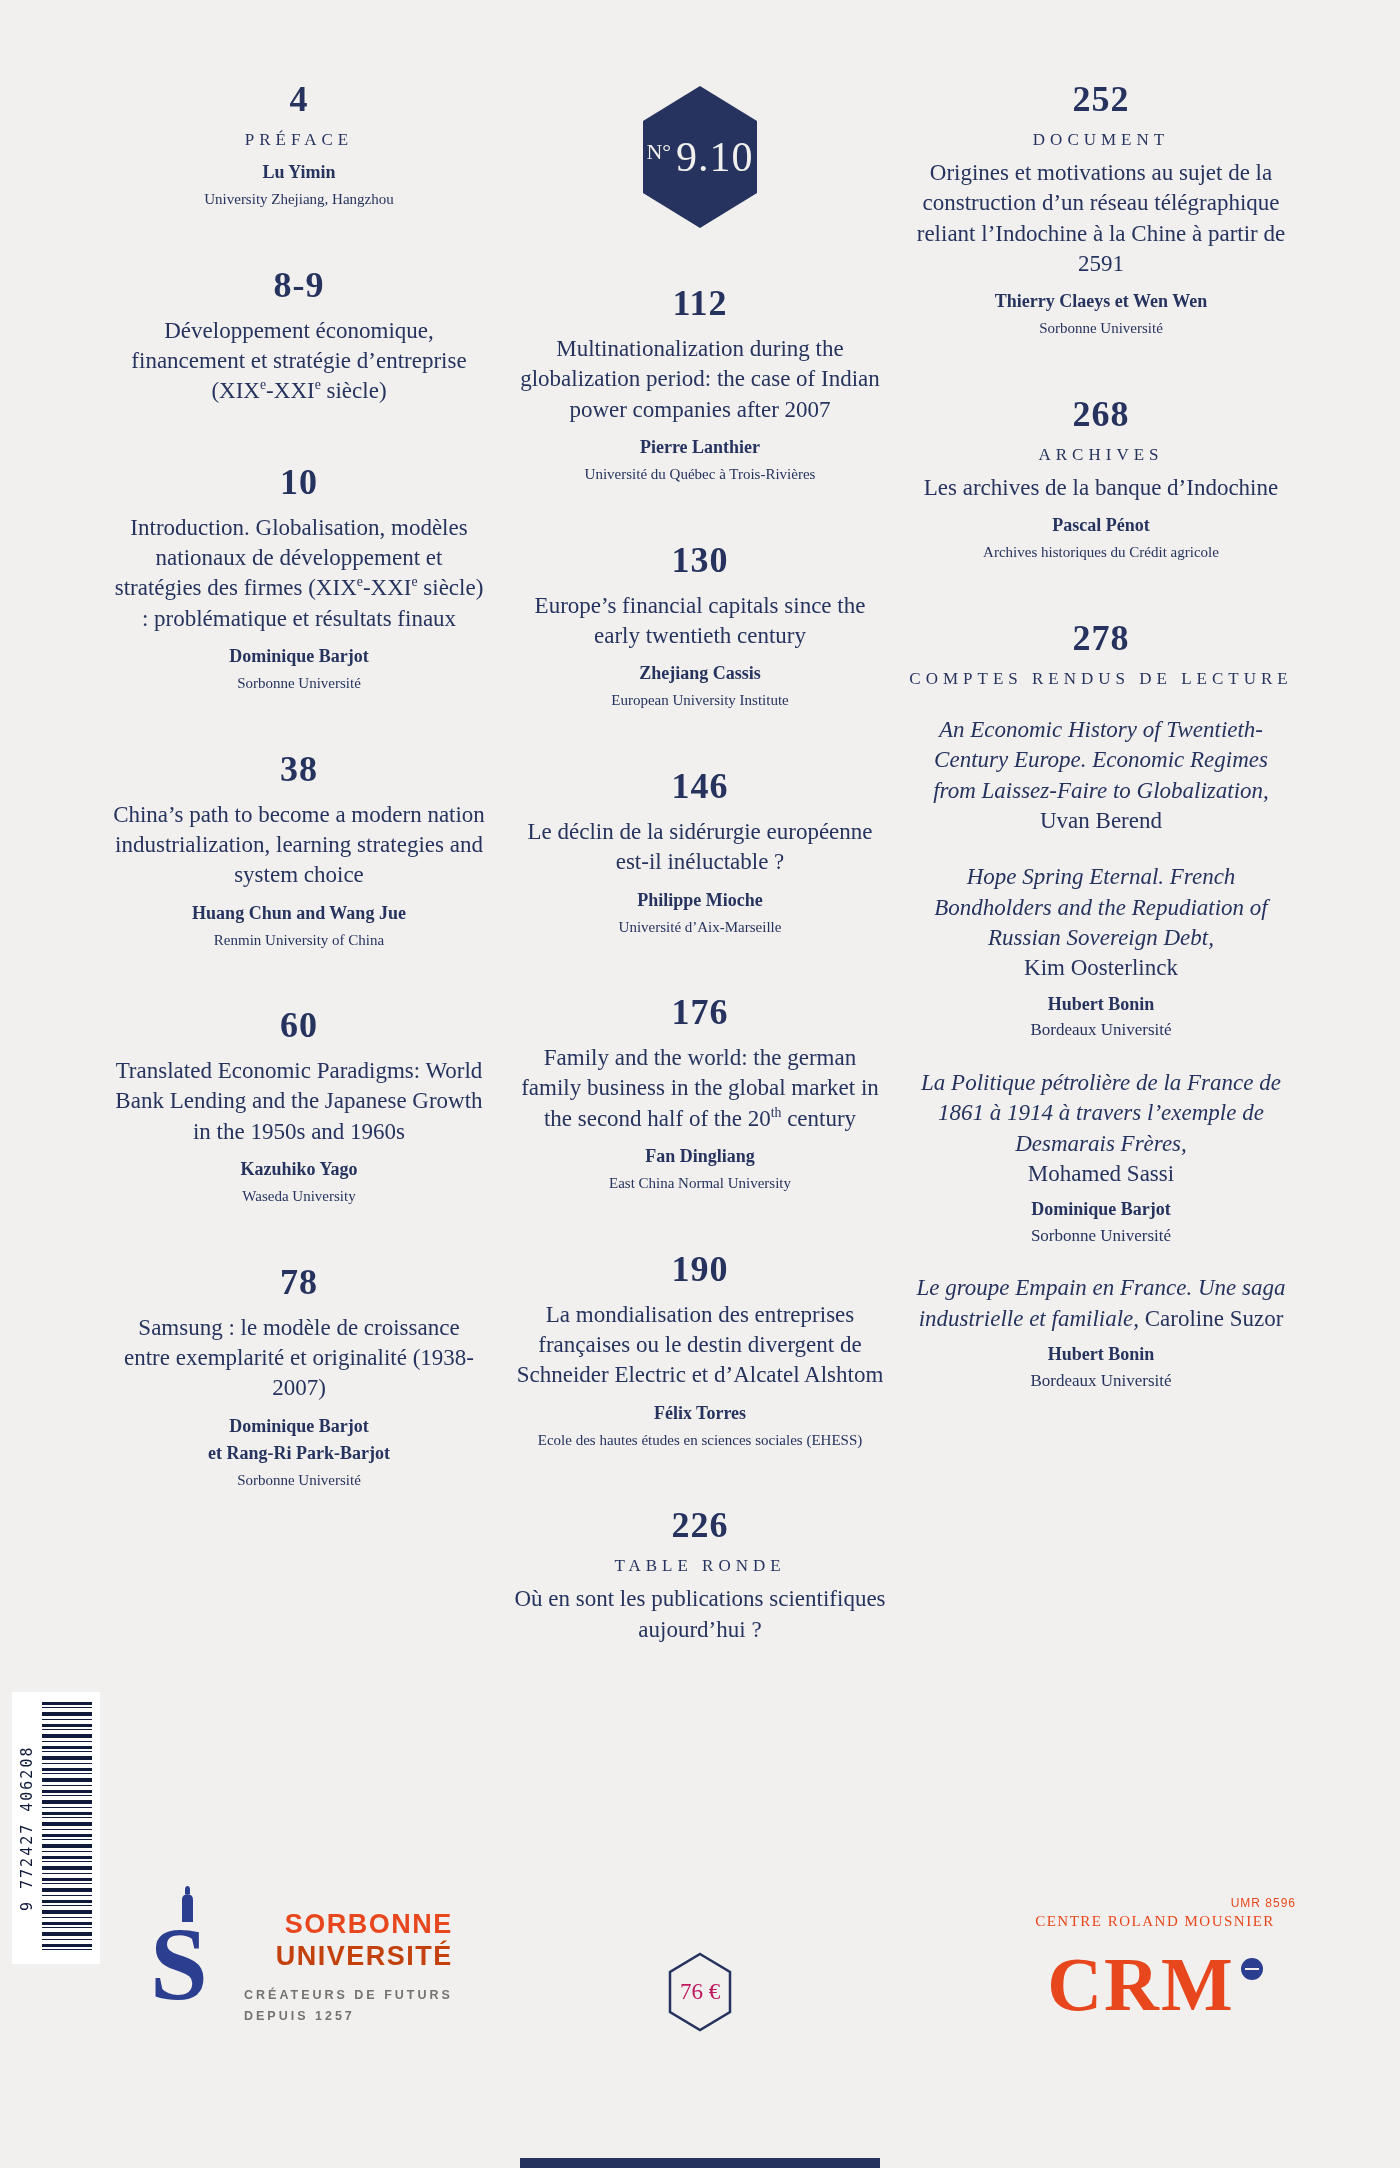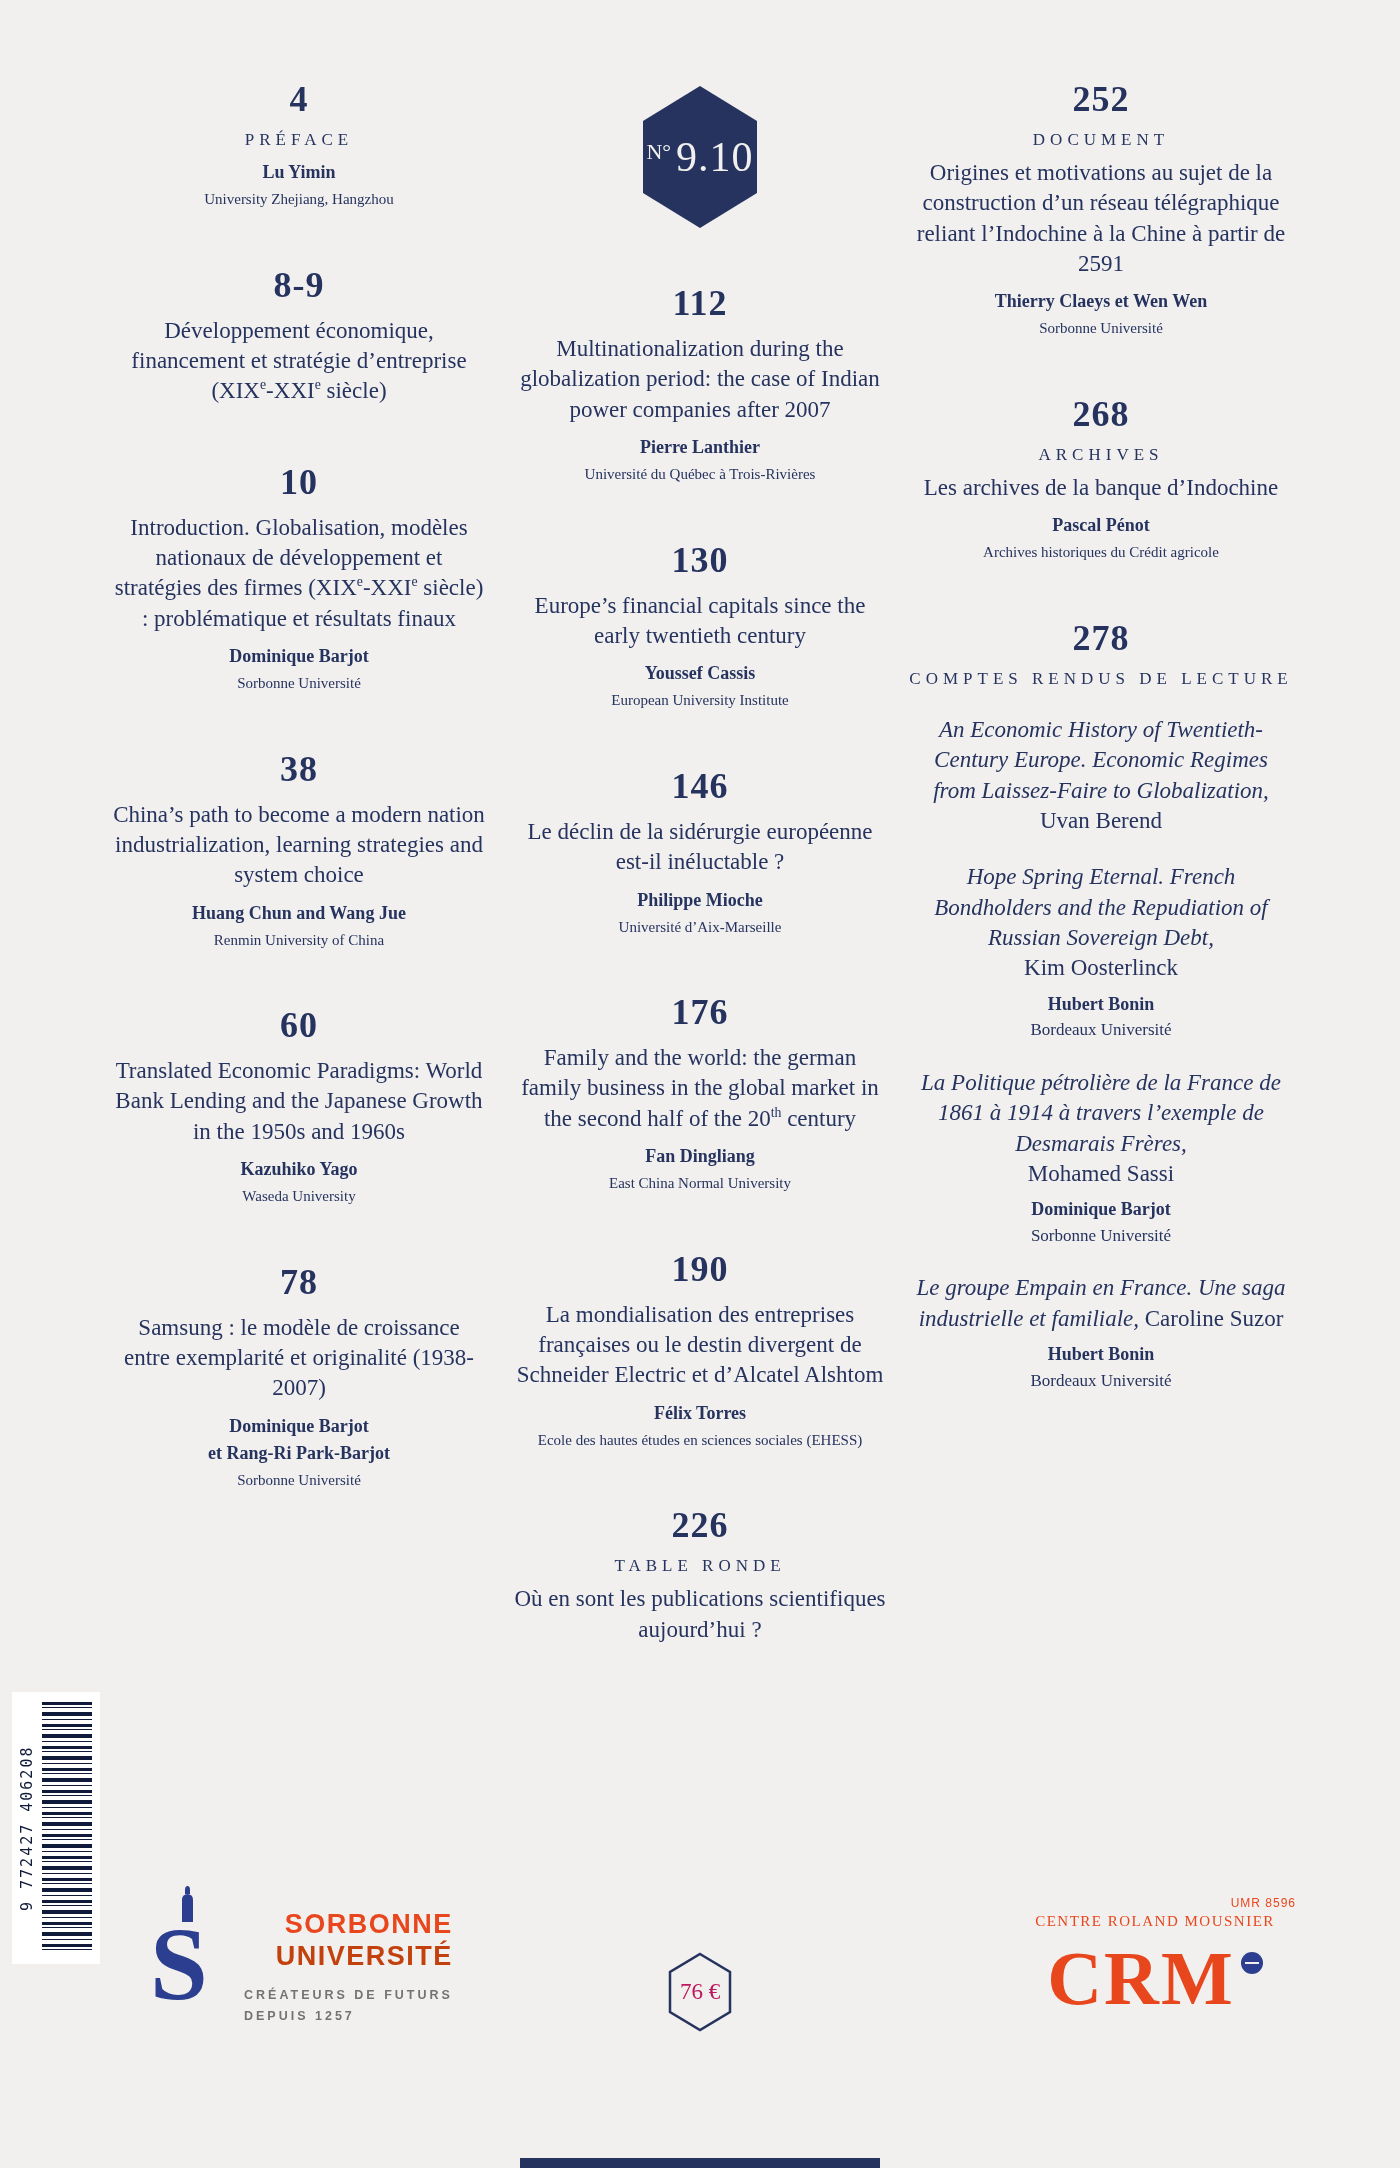--- a/index.html
+++ b/index.html
@@ -66,21 +66,21 @@
 
   
   .price { position:absolute; left:50%; transform:translateX(-50%); top:1952px; width:66px; height:80px; }
   .price svg { position:absolute; inset:0; }
   .price-text { position:absolute; inset:0; display:flex; align-items:center; justify-content:center; font-size:23px; color:#be185d; }
 
   
   .crm { position:absolute; left:988px; top:1896px; width:334px; text-align:center; color:#e8471d; }
   .crm-umr { font-family:"Liberation Sans", sans-serif; font-size:12px; letter-spacing:1px; text-align:right; padding-right:26px; }
   .crm-centre { font-size:15px; letter-spacing:1.5px; margin-top:3px; }
-  .crm-row { display:flex; align-items:flex-start; justify-content:center; gap:6px; margin-top:12px; }
+  .crm-row { display:flex; align-items:flex-start; justify-content:center; gap:6px; margin-top:18px; }
   .crm-acronym { font-size:76px; line-height:0.95; font-weight:bold; letter-spacing:2px; }
   .crm-dot { width:22px; height:22px; border-radius:50%; background:#2b3e8f; margin-top:10px; position:relative; }
   .crm-dot::after { content:""; position:absolute; left:4px; right:4px; top:10px; height:2px; background:#f1f0ee; }
 
   .bottom-strip { position:absolute; left:50%; transform:translateX(-50%); bottom:0; width:360px; height:10px; background:#26335f; }
 </style>
 </head>
 <body>
 
 <div class="page">
@@ -160,21 +160,21 @@
         <div class="authors">
           <div class="authors-line">Pierre Lanthier</div>
         </div>
         <div class="affil">Université du Québec à Trois-Rivières</div>
       </section>
 
       <section class="entry">
         <div class="pnum">130</div>
         <div class="title">Europe’s financial capitals since the early twentieth century</div>
         <div class="authors">
-          <div class="authors-line">Youssef Cassis</div>
+          <div class="authors-line">Zhejiang Cassis</div>
         </div>
         <div class="affil">European University Institute</div>
       </section>
 
       <section class="entry">
         <div class="pnum">146</div>
         <div class="title">Le déclin de la sidérurgie européenne est-il inéluctable ?</div>
         <div class="authors">
           <div class="authors-line">Philippe Mioche</div>
         </div>

